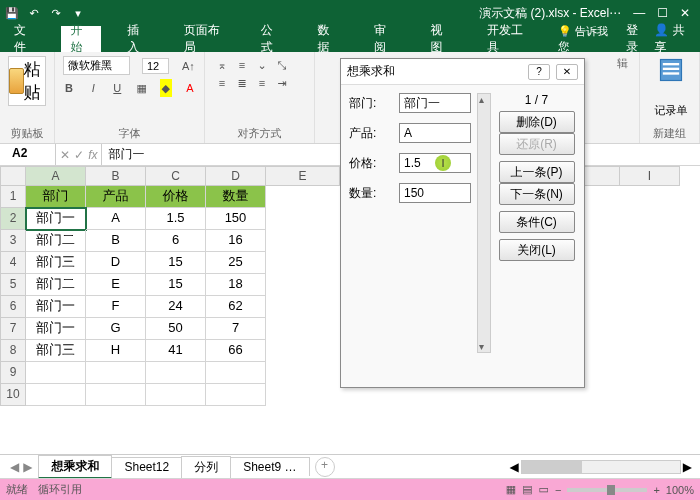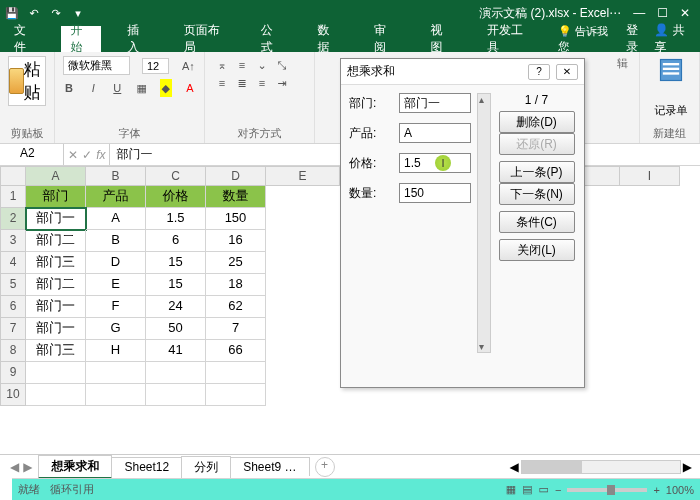--- a/index.html
+++ b/index.html
@@ -27,21 +27,21 @@
 .clip-icon { width:22px; height:26px; background:linear-gradient(#f9d77e,#e8a33d); border:1px solid #b8862b; border-radius:2px; }
 .fontrow { display:flex; gap:12px; align-items:center; margin-bottom:4px; }
 .fontsel { border:1px solid #ccc; background:#fff; padding:1px 4px; font-size:11px; }
 .mini { width:18px; height:18px; border:1px solid transparent; display:flex; align-items:center; justify-content:center; font-size:11px; color:#555; }
 .alignbtns { display:flex; gap:2px; }
 .bigbtn { width:46px; height:62px; display:flex; flex-direction:column; align-items:center; justify-content:space-between; gap:12px; font-size:11px; }
 .bigicon { width:28px; height:28px; }
 
 
 .fbar { height:22px; display:flex; border-bottom:1px solid #d4d4d4; }
-.namebox { width:64px; border-right:1px solid #ccc; padding:2px 20px; font-size:12px; }
+.namebox { width:56px; border-right:1px solid #ccc; padding:2px 12px; font-size:12px;font-weight:bold; }
 .fxbtns { display:flex; align-items:center; padding:0 4px; gap:4px; color:#999; border-right:1px solid #ccc; }
 .fxcell { flex:1; padding:2px 6px; }
 
 
 .grid { position:relative; }
 .colhdr { display:flex; height:20px; }
 .rh-corner { width:26px; background:#f0f0f0; border:1px solid #ccc; }
 .ch { width:60px; background:#f0f0f0; border:1px solid #ccc; border-left:none; text-align:center; font-size:12px; color:#555; line-height:18px; }
 .ch.sel { background:#d3e5cf; }
 .row { display:flex; height:22px; }
@@ -55,21 +55,21 @@
 .sheettabs { position:absolute; bottom:22px; left:0; right:0; height:24px; background:#fff; border-top:1px solid #ccc; display:flex; align-items:center; padding:0 4px; gap:0; }
 .navbtns { display:flex; gap:4px; color:#888; padding:0 6px; }
 .stab { padding:2px 12px; border:1px solid #ccc; border-bottom:none; background:#fff; font-size:12px; margin-right:-1px; }
 .stab.active { border-bottom:2px solid #217346; font-weight:bold; }
 .addsheet { width:20px; height:20px; border:1px solid #ccc; border-radius:50%; text-align:center; margin-left:6px; color:#888; }
 .hscroll { flex:1; display:flex; align-items:center; justify-content:flex-end; gap:2px; padding-right:4px; }
 .hsbar { width:160px; height:14px; background:#f0f0f0; border:1px solid #ccc; position:relative; }
 .hsbar::before { content:""; position:absolute; left:0; top:0; width:60px; height:100%; background:#cdcdcd; }
 
 
-.status { position:absolute; bottom:0; left:12px; right:0; height:22px; background:#5eead4; border-top:1px solid #d4d4d4; display:flex; align-items:center; padding:0 6px; gap:10px; font-size:11px; color:#555; }
+.status { position:absolute; bottom:0; left:0; right:0; height:22px; background:#f9a8d4; border-top:1px solid #d4d4d4; display:flex; align-items:center; padding:0 6px; gap:10px; font-size:11px; color:#555; }
 .status .views { margin-left:auto; display:flex; gap:6px; align-items:center; }
 .zslider { width:80px; height:4px; background:#ccc; position:relative; }
 .zslider::before { content:""; position:absolute; left:50%; top:-3px; width:8px; height:10px; background:#888; }
 
 
 .dialog { position:absolute; left:340px; top:58px; width:245px; height:330px; background:#f9f9f9; border:1px solid #8a8a8a; box-shadow:2px 2px 4px rgba(0,0,0,.2); }
 .dlg-title { height:26px; background:#fff; border-bottom:1px solid #ddd; display:flex; align-items:center; padding:0 6px; font-size:12px; }
 .dlg-title .dctl { margin-left:auto; display:flex; gap:6px; }
 .dctl span { border:1px solid #bbb; width:22px; height:16px; text-align:center; font-size:10px; line-height:14px; border-radius:2px; }
 .dlg-body { display:flex; padding:8px 8px; gap:6px; }

